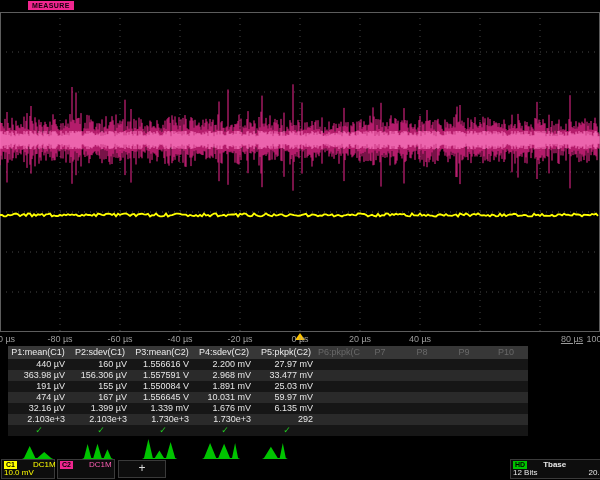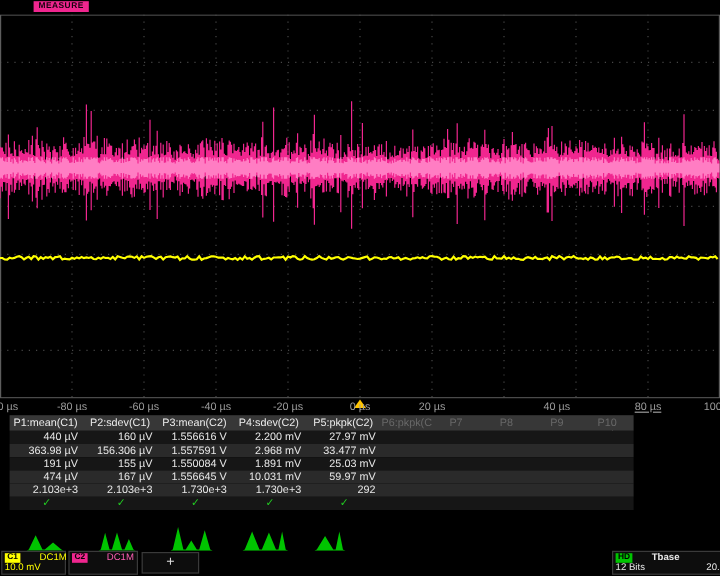--- a/index.html
+++ b/index.html
@@ -85,23 +85,23 @@
   <div class="trig"></div>
 
   <div id="time-axis">
       <span style="left: 0px;">-100 µs</span>
       <span style="left: 60px;">-80 µs</span>
       <span style="left: 120px;">-60 µs</span>
       <span style="left: 180px;">-40 µs</span>
       <span style="left: 240px;">-20 µs</span>
       <span style="left: 300px;">0 µs</span>
       <span style="left: 360px;">20 µs</span>
-      <span style="left: 420px; margin-left: 44px;">40 µs</span>
+      <span style="left: 420px;">40 µs</span>
       <span style="left: 508px; margin-top: 16px;">60 µs</span>
-      <span style="left: 540px; text-decoration: underline;">80 µs</span>
+      <span style="left: 572px; text-decoration: underline;">80 µs</span>
       <span style="left: 600px;">100 µs</span>
     </div>
 
   <div id="measure-table">
       <div class="mrow mhead">
         <div class="mcell head wide">P1:mean(C1)</div>
         <div class="mcell head wide">P2:sdev(C1)</div>
         <div class="mcell head wide">P3:mean(C2)</div>
         <div class="mcell head wide">P4:sdev(C2)</div>
         <div class="mcell head wide">P5:pkpk(C2)</div>
@@ -152,20 +152,32 @@
         <div class="mcell val wide">167 µV</div>
         <div class="mcell val wide">1.556645 V</div>
         <div class="mcell val wide">10.031 mV</div>
         <div class="mcell val wide">59.97 mV</div>
         <div class="mcell val narrow"></div>
         <div class="mcell val narrow"></div>
         <div class="mcell val narrow"></div>
         <div class="mcell val narrow"></div>
         <div class="mcell val narrow"></div>
       </div>
+      <div class="mrow">
+        <div class="mcell val wide">32.16 µV</div>
+        <div class="mcell val wide">1.399 µV</div>
+        <div class="mcell val wide">1.339 mV</div>
+        <div class="mcell val wide">1.676 mV</div>
+        <div class="mcell val wide">6.135 mV</div>
+        <div class="mcell val narrow"></div>
+        <div class="mcell val narrow"></div>
+        <div class="mcell val narrow"></div>
+        <div class="mcell val narrow"></div>
+        <div class="mcell val narrow"></div>
+      </div>
       <div class="mrow alt">
         <div class="mcell val wide">2.103e+3</div>
         <div class="mcell val wide">2.103e+3</div>
         <div class="mcell val wide">1.730e+3</div>
         <div class="mcell val wide">1.730e+3</div>
         <div class="mcell val wide">292</div>
         <div class="mcell val narrow"></div>
         <div class="mcell val narrow"></div>
         <div class="mcell val narrow"></div>
         <div class="mcell val narrow"></div>

